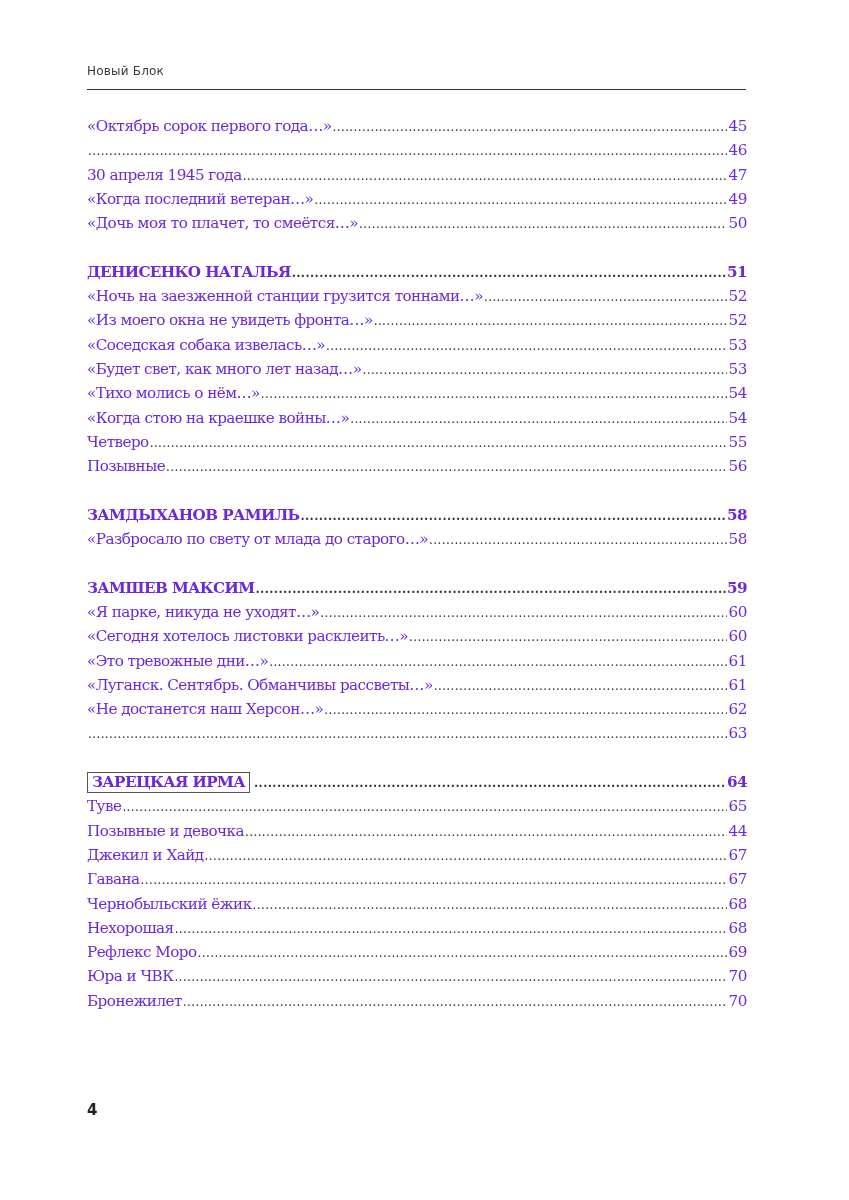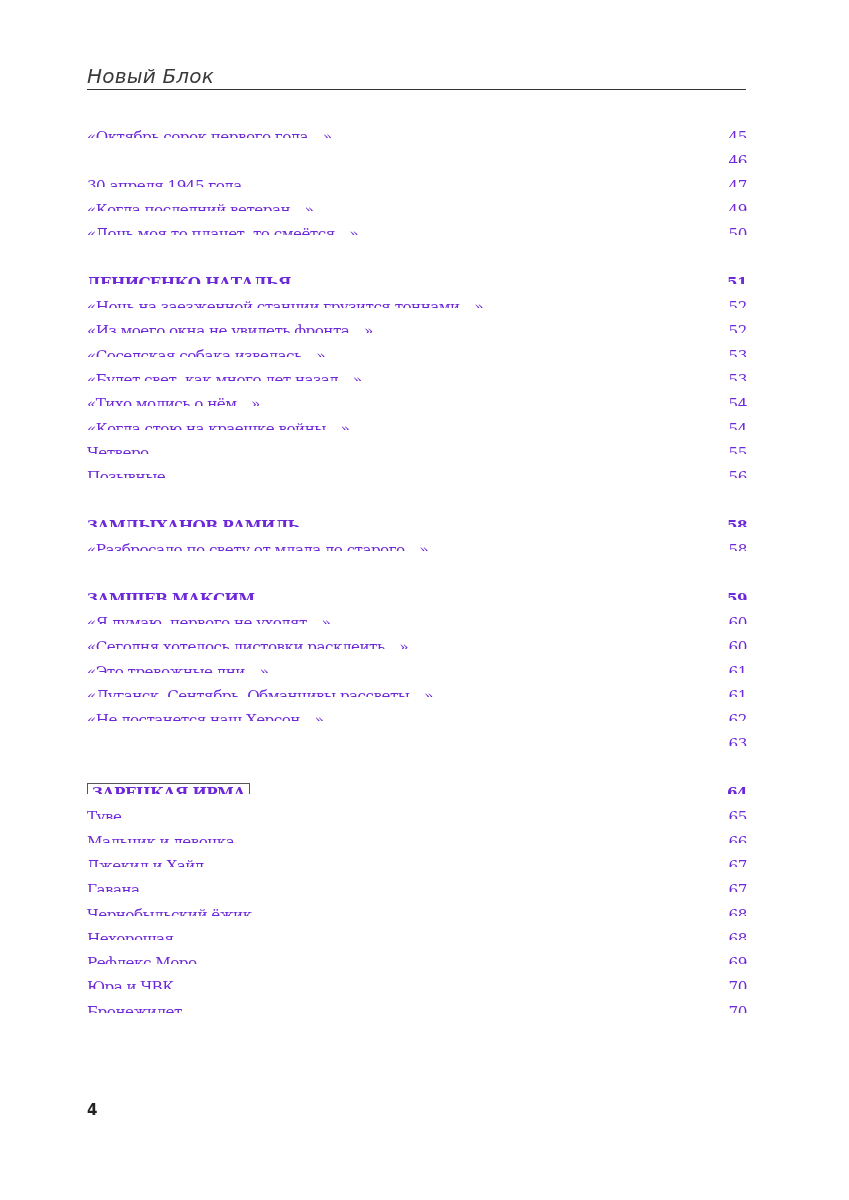--- a/index.html
+++ b/index.html
@@ -1,21 +1,21 @@
 <!DOCTYPE html>
 <html><head>
 <meta charset="utf-8">
 <style>
   html, body { margin: 0; padding: 0; background: #ffffff; }
   body { width: 849px; height: 1200px; position: relative; overflow: hidden; }
   .page { position: absolute; left: 0; top: 0; width: 849px; height: 1200px; background: #fff; }
   .running-head {
     position: absolute; left: 87px; top: 64px;
-    font-family: "DejaVu Sans", sans-serif; font-style: italic;
-    font-size: 20px; color: #3a3a3a; letter-spacing: 0.2px;
+    font-family: "DejaVu Sans", sans-serif; 
+    font-size: 12px; color: #3a3a3a; letter-spacing: 0.2px;
   }
   .head-rule {
     position: absolute; left: 87px; top: 89px; width: 659px; height: 0;
     border-top: 1.3px solid #333;
   }
   .toc {
     position: absolute; left: 87px; top: 114px; width: 660px;
     font-family: "DejaVu Serif", serif; font-size: 15.2px; color: #6d28d9;
   }
   .row {
@@ -23,21 +23,21 @@
     white-space: nowrap; overflow: hidden;
   }
   .row .title { flex: 0 0 auto; letter-spacing: -0.55px; }
   .row .leader {
     flex: 1 1 auto; overflow: hidden; margin: 0 1px;
     color: #333; letter-spacing: 0.4px; font-size: 12px;
   }
   .row .leader::before {
     content: "..............................................................................................................................................................................................................................";
   }
-  .row .page-num { flex: 0 0 auto; letter-spacing: -0.4px; margin-top: 11px; }
+  .row .page-num { flex: 0 0 auto; letter-spacing: -0.4px; }
   .row.author .title, .row.author .page-num { font-weight: bold; letter-spacing: -0.6px; }
   .row.author .leader { font-weight: bold; }
   .gap { height: 24.3px; }
   .row.author.boxed .title {
     border: 1px solid #555; padding: 0 4px; line-height: 19px; margin-right: 3px;
     margin-top: 1px;
   }
   .folio {
     position: absolute; left: 87px; top: 1101px;
     font-family: "DejaVu Sans", sans-serif; font-weight: bold; font-size: 15px; color: #222;
@@ -139,21 +139,21 @@
         </div>
       </div>
       <div>
         <div class="gap"></div>
         <div class="row author">
           <span class="title">ЗАМШЕВ МАКСИМ</span>
           <span class="leader"></span>
           <span class="page-num">59</span>
         </div>
         <div class="row">
-          <span class="title">«Я думаю, первого не уходят…»</span>
+          <span class="title">«Я парке, никуда не уходят…»</span>
           <span class="leader"></span>
           <span class="page-num">60</span>
         </div>
         <div class="row">
           <span class="title">«Сегодня хотелось листовки расклеить…»</span>
           <span class="leader"></span>
           <span class="page-num">60</span>
         </div>
         <div class="row">
           <span class="title">«Это тревожные дни…»</span>
@@ -181,23 +181,23 @@
           <span class="title">ЗАРЕЦКАЯ ИРМА</span>
           <span class="leader"></span>
           <span class="page-num">64</span>
         </div>
         <div class="row">
           <span class="title">Туве</span>
           <span class="leader"></span>
           <span class="page-num">65</span>
         </div>
         <div class="row">
-          <span class="title">Мальчик и девочка</span>
-          <span class="leader"></span>
-          <span class="page-num">66</span>
+          <span class="title">Позывные и девочка</span>
+          <span class="leader"></span>
+          <span class="page-num">44</span>
         </div>
         <div class="row">
           <span class="title">Джекил и Хайд</span>
           <span class="leader"></span>
           <span class="page-num">67</span>
         </div>
         <div class="row">
           <span class="title">Гавана</span>
           <span class="leader"></span>
           <span class="page-num">67</span>

